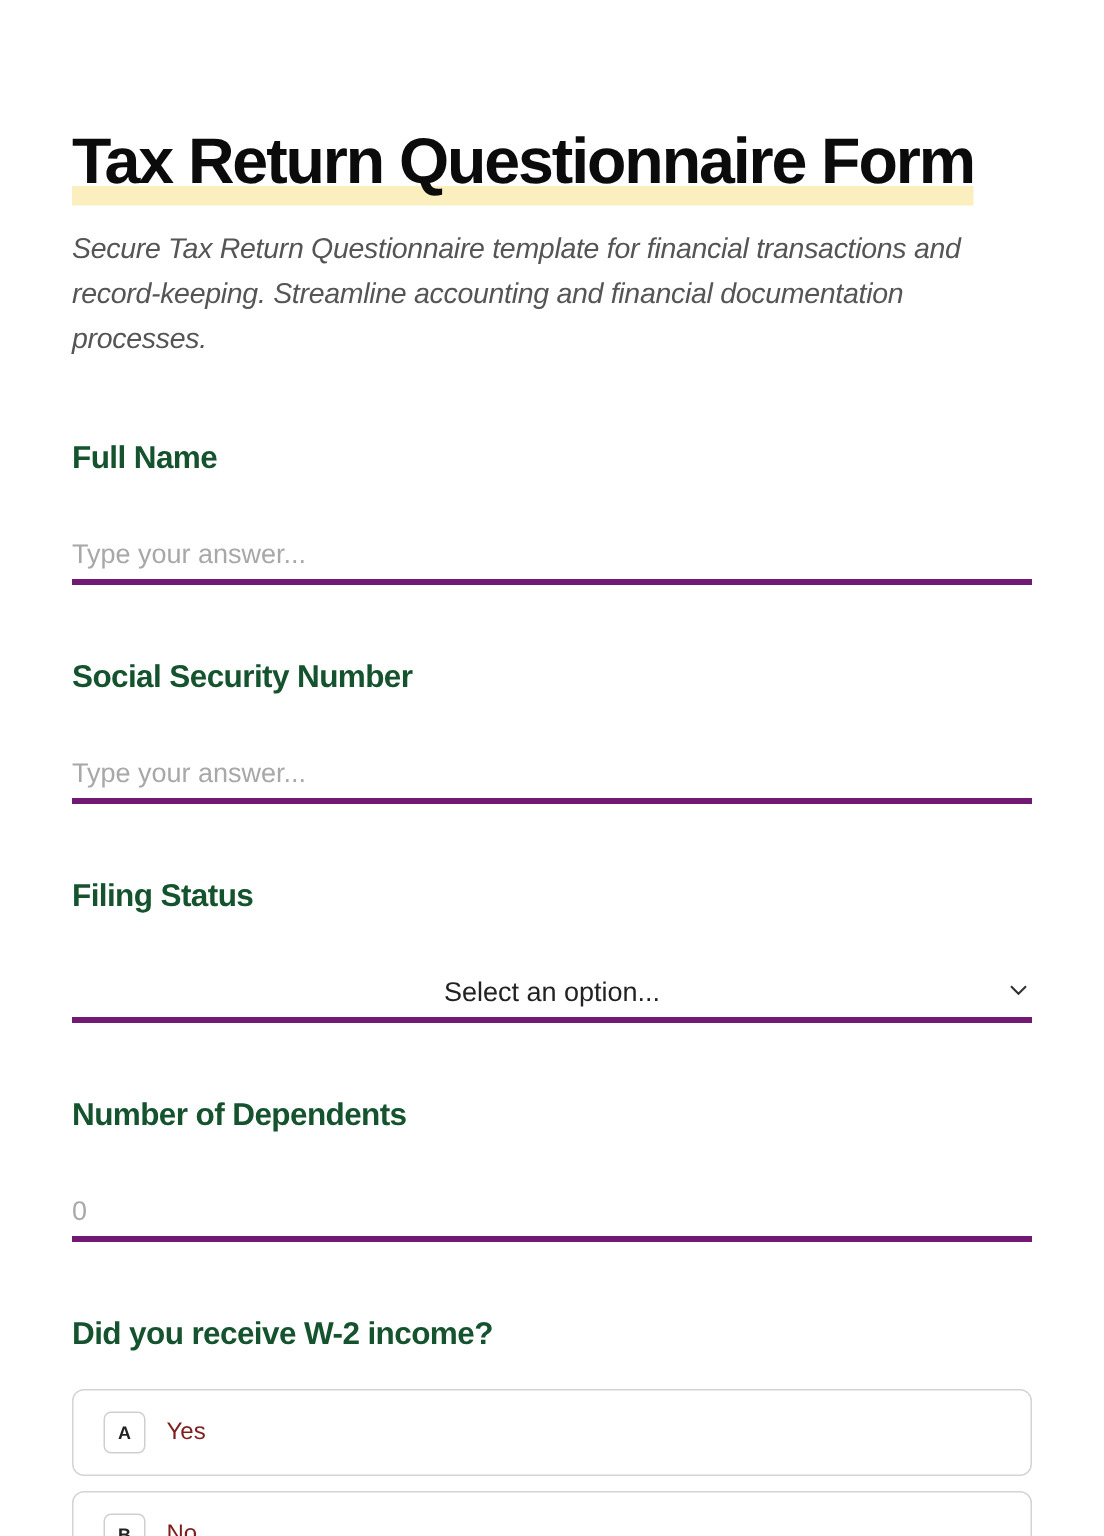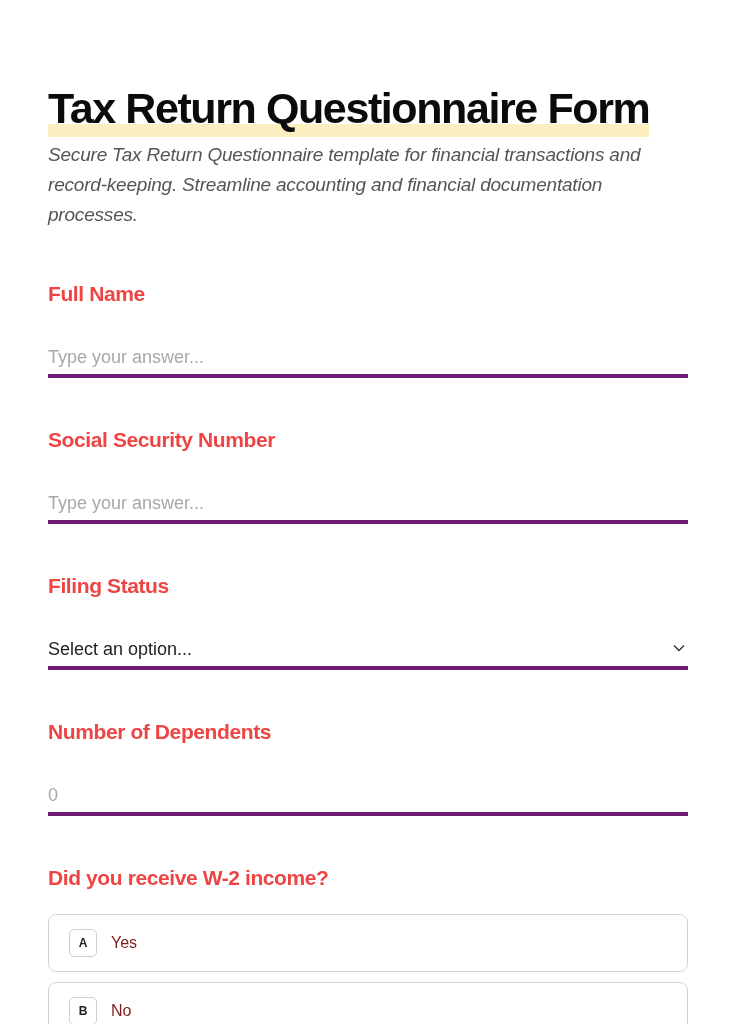--- a/index.html
+++ b/index.html
@@ -9,34 +9,34 @@
   .title-wrap { display: inline-block; position: relative; }
   .title {
     font-size: 43px; font-weight: bold; letter-spacing: -1.4px; line-height: 48px;
     position: relative; z-index: 1; color: #0b0b0b; white-space: nowrap;
   }
   .title-highlight {
     position: absolute; left: 0; right: 0; top: 40px; height: 13px;
     background: #fbefc0; z-index: 0;
   }
   .subtitle {
-    margin-top: 8px; font-size: 19px; font-style: italic; line-height: 30px;
+    margin-top: 20px; font-size: 19px; font-style: italic; line-height: 30px;
     color: #555555; width: 640px; letter-spacing: -0.2px;
   }
   .field { margin-top: 48px; }
   .field.first { margin-top: 50px; }
-  .label { font-size: 21px; font-weight: bold; color: #ef4444; letter-spacing: -0.4px; line-height: 28px; }
+  .label { font-size: 21px; font-weight: bold; color: #14532d; letter-spacing: -0.4px; line-height: 28px; }
   .input-wrap { margin-top: 30px; border-bottom: 4px solid #701a75; height: 40px; position: relative; }
   .input {
     width: 100%; border: none; outline: none; font-size: 18px; height: 38px;
     font-family: "Liberation Sans", "DejaVu Sans", sans-serif; background: transparent; color: #111;
     padding: 0;
   }
   .input::placeholder { color: #a8a8a8; }
-  .select-text { font-size: 18px; line-height: 38px; color: #222222; }
+  .select-text { font-size: 18px; line-height: 38px; color: #222222; text-align: center; }
   .chevron { position: absolute; right: 2px; top: 11px; width: 14px; height: 14px; }
   .options { margin-top: 22px; }
   .option {
     height: 58px; border: 1px solid #d4d4d4; border-radius: 8px; display: flex;
     align-items: center; padding-left: 20px; margin-bottom: 10px; cursor: pointer;
   }
   .key {
     width: 28px; height: 28px; border: 1px solid #cfcfcf; border-radius: 5px;
     display: flex; align-items: center; justify-content: center;
     font-size: 12px; font-weight: bold; color: #222;

